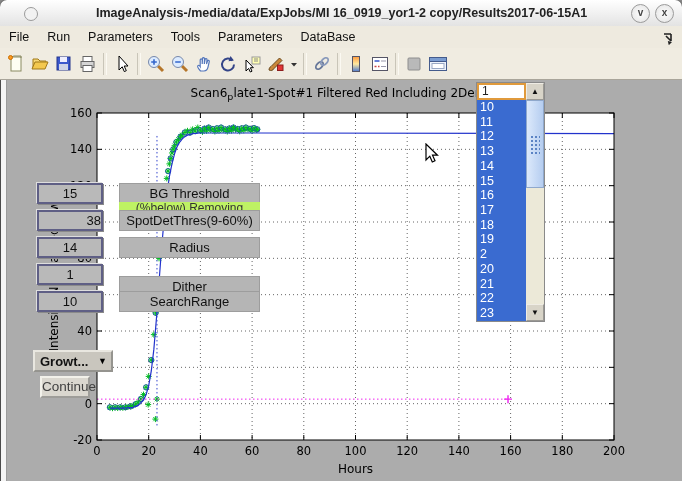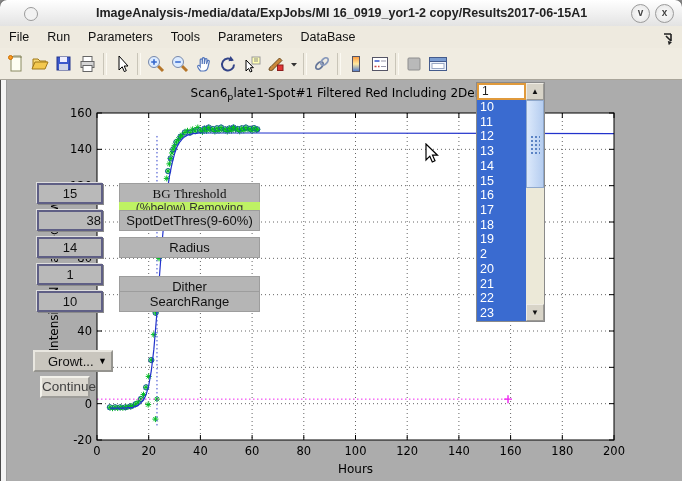--- a/index.html
+++ b/index.html
@@ -34,21 +34,21 @@
   .pfield{position:absolute;left:37px;width:62px;height:17px;background:#b9b9b9;
     border:2px solid #5f5f85;box-shadow:-1px -1px 0 #dedede,1px 1px 0 #8a8a8a;
     text-align:center;font-size:13px;color:#111;line-height:17px;z-index:2;}
   .pbtn{position:absolute;left:119px;width:141px;height:21px;background:#b5b5b5;border:1px solid #9d9d9d;
     text-align:center;font-size:13px;color:#111;line-height:20px;z-index:2;box-sizing:border-box;}
   #bg-subline{position:absolute;left:119px;top:202px;width:141px;height:8px;overflow:hidden;
     background:#bef264;text-align:center;font-size:12px;color:#333;line-height:13px;z-index:2;}
   #growth-dd{position:absolute;left:33px;top:350px;width:80px;height:22px;background:#c9c6be;
     border:2px outset #e9e7e0;box-sizing:border-box;font-size:13px;color:#111;display:flex;
     align-items:center;z-index:2;}
-  #growth-dd .lbl{flex:1;padding-left:13px;}
+  #growth-dd .lbl{flex:1;padding-left:5px;font-weight:bold;}
   #growth-dd .car{font-size:9px;padding-right:4px;color:#000;}
   #continue-btn{position:absolute;left:40px;top:376px;width:50px;height:22px;background:#dad7cf;
     border:2px outset #f2f1ea;box-sizing:border-box;font-size:13.5px;color:#404040;text-align:center;
     line-height:18px;z-index:2;}
   
   #spot-dd{position:absolute;left:477px;top:83px;width:67px;height:238px;z-index:3;
     box-shadow:0 0 0 1px #8a8a8a;background:#3a6bd0;display:grid;
     grid-template-columns:49px 18px;grid-template-rows:17px 1fr;}
   #spot-value{background:#fff;border:2px solid #e09a3c;box-sizing:border-box;font-size:12px;
     color:#222;line-height:13px;padding-left:3px;}
@@ -415,21 +415,21 @@
       <line x1="614" y1="33" x2="609" y2="33" stroke="#000"></line>
       <text x="92" y="37" text-anchor="end" font-size="11.5" font-family="DejaVu Sans" fill="#000">160</text>
       <text x="355.5" y="393" text-anchor="middle" font-size="12" font-family="DejaVu Sans" fill="#000">Hours</text>
       <text x="58" y="196.5" text-anchor="middle" font-size="12" font-family="DejaVu Sans" fill="#000" transform="rotate(-90 58 196.5)">Intensity Normalized raw</text>
       <text x="355.5" y="17" text-anchor="middle" font-size="12" font-family="DejaVu Sans" fill="#000"><tspan>Scan6</tspan><tspan dy="3" font-size="9.5">p</tspan><tspan dy="-3">late1-Spot#1 Filtered Red Including 2Deriv Blue</tspan></text>
     </svg>
   <div id="lbevel"></div>
 
   <div id="param-rows">
       <div class="pfield" style="top: 183px;">15</div>
-      <div class="pbtn" style="top: 183px; font-family: Liberation Serif, serif;">BG Threshold</div>
+      <div class="pbtn" style="top: 183px;">BG Threshold</div>
       <div class="pfield" style="top: 210px; text-align: right;">38</div>
       <div class="pbtn" style="top: 210px;">SpotDetThres(9-60%)</div>
       <div class="pfield" style="top: 237px;">14</div>
       <div class="pbtn" style="top: 237px;">Radius</div>
       <div class="pfield" style="top: 264px;">1</div>
       <div class="pbtn" style="top: 276px;">Dither</div>
       <div class="pfield" style="top: 291px;">10</div>
       <div class="pbtn" style="top: 291px;">SearchRange</div>
     </div>
   <div id="bg-subline">(%below) Removing</div>

